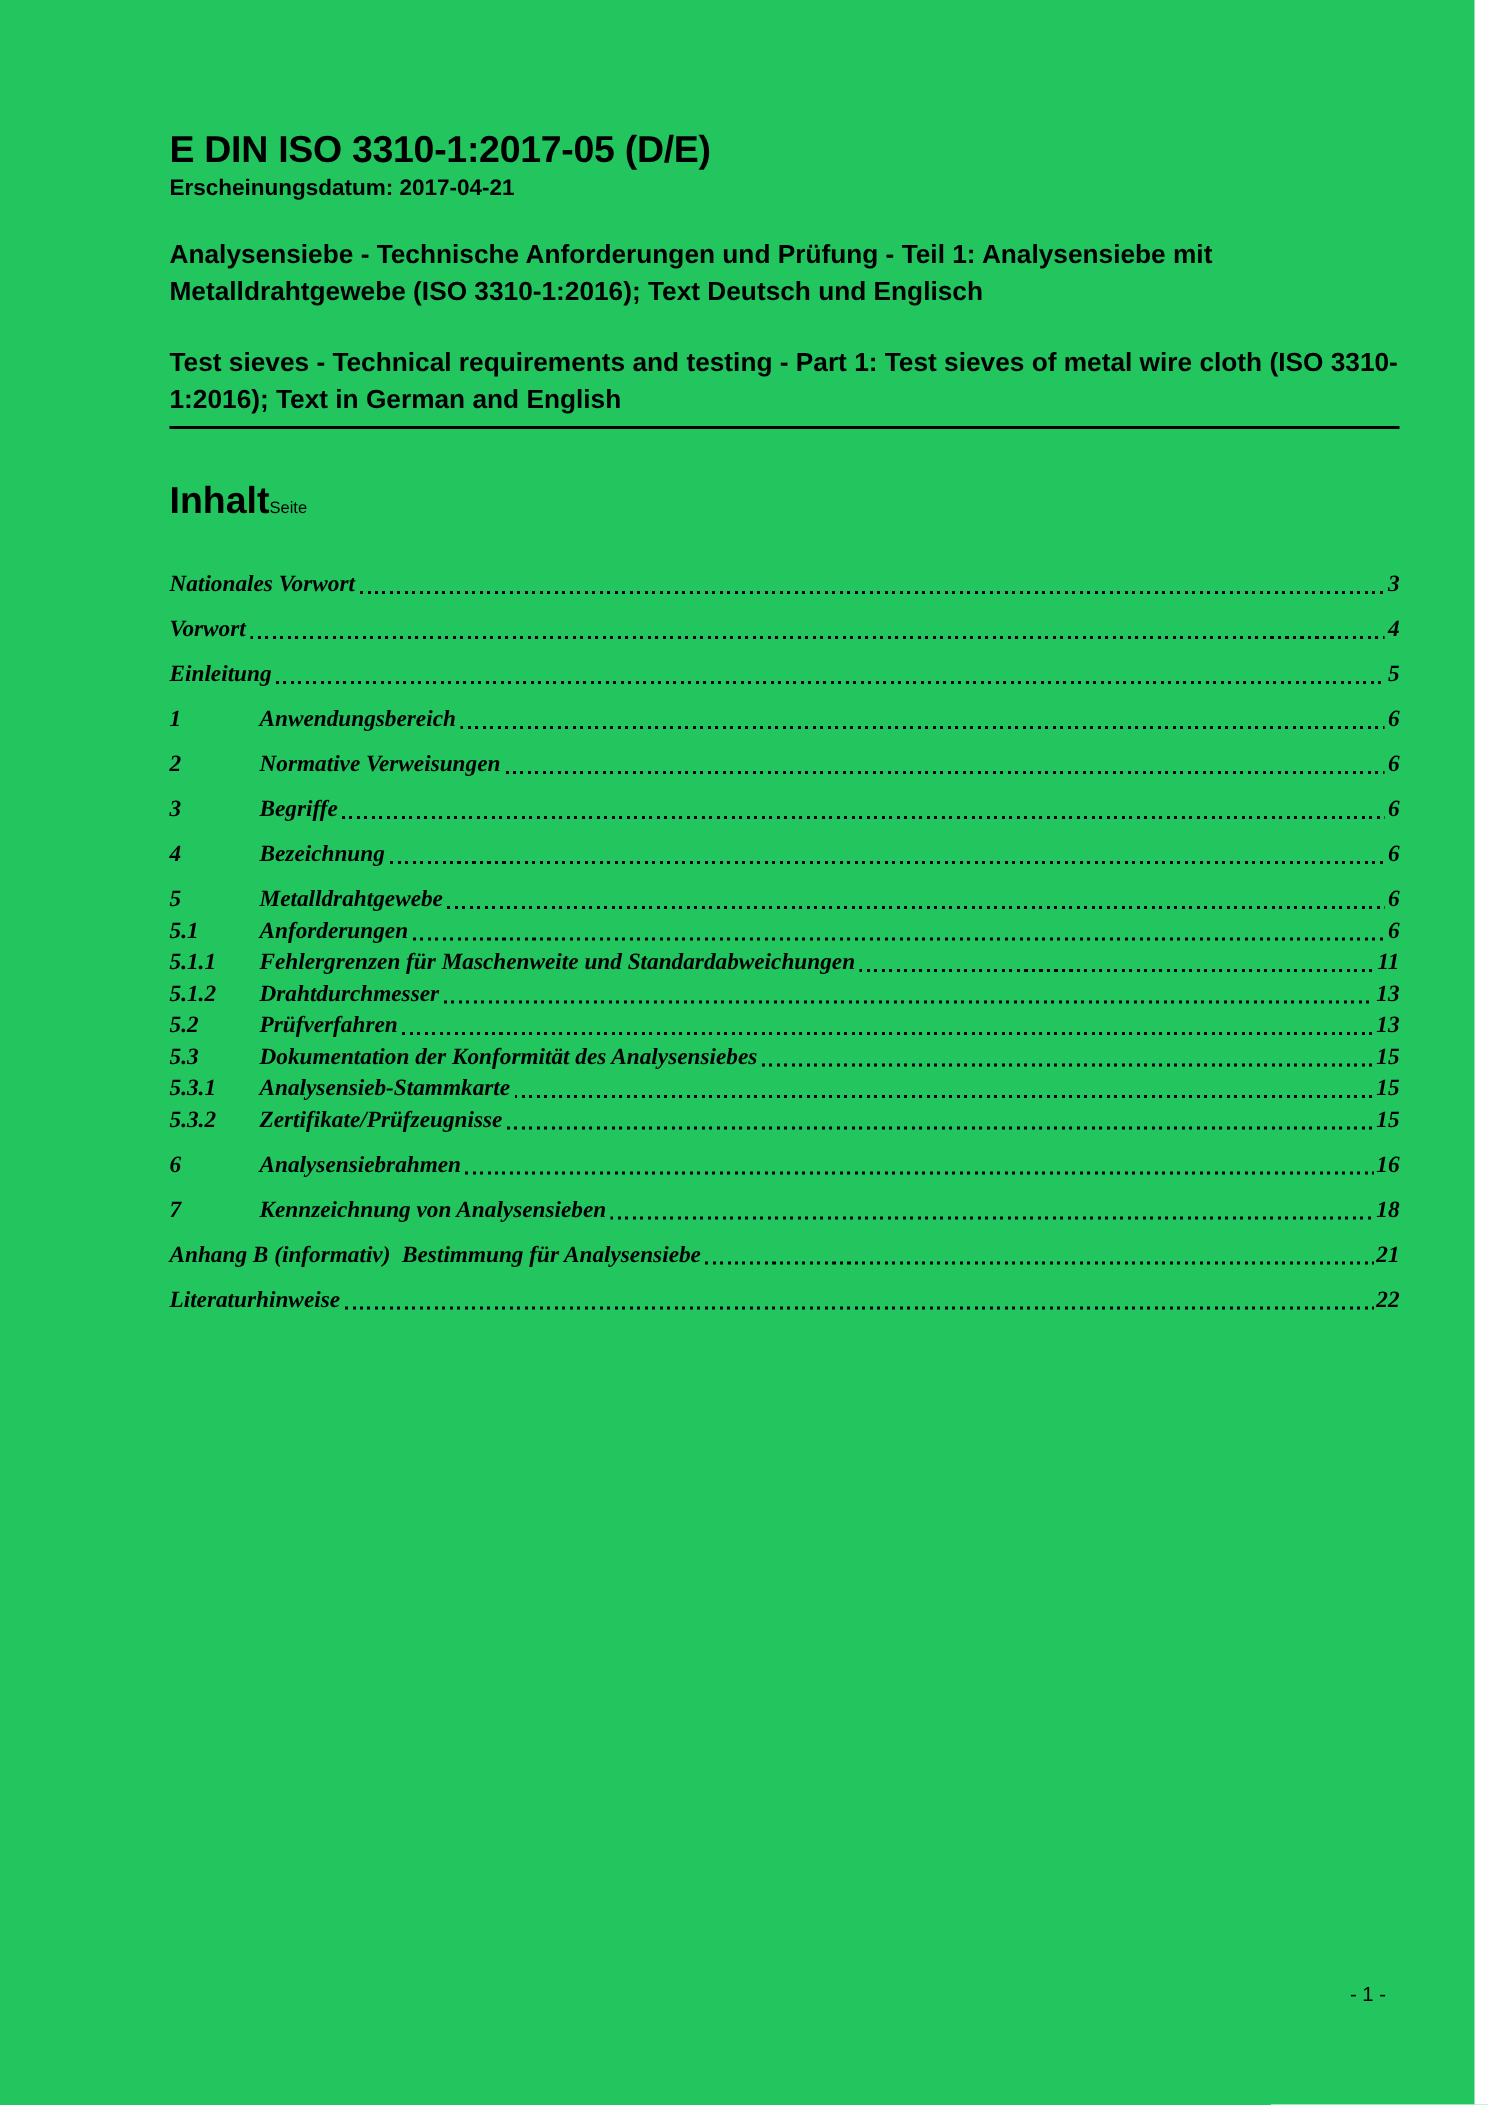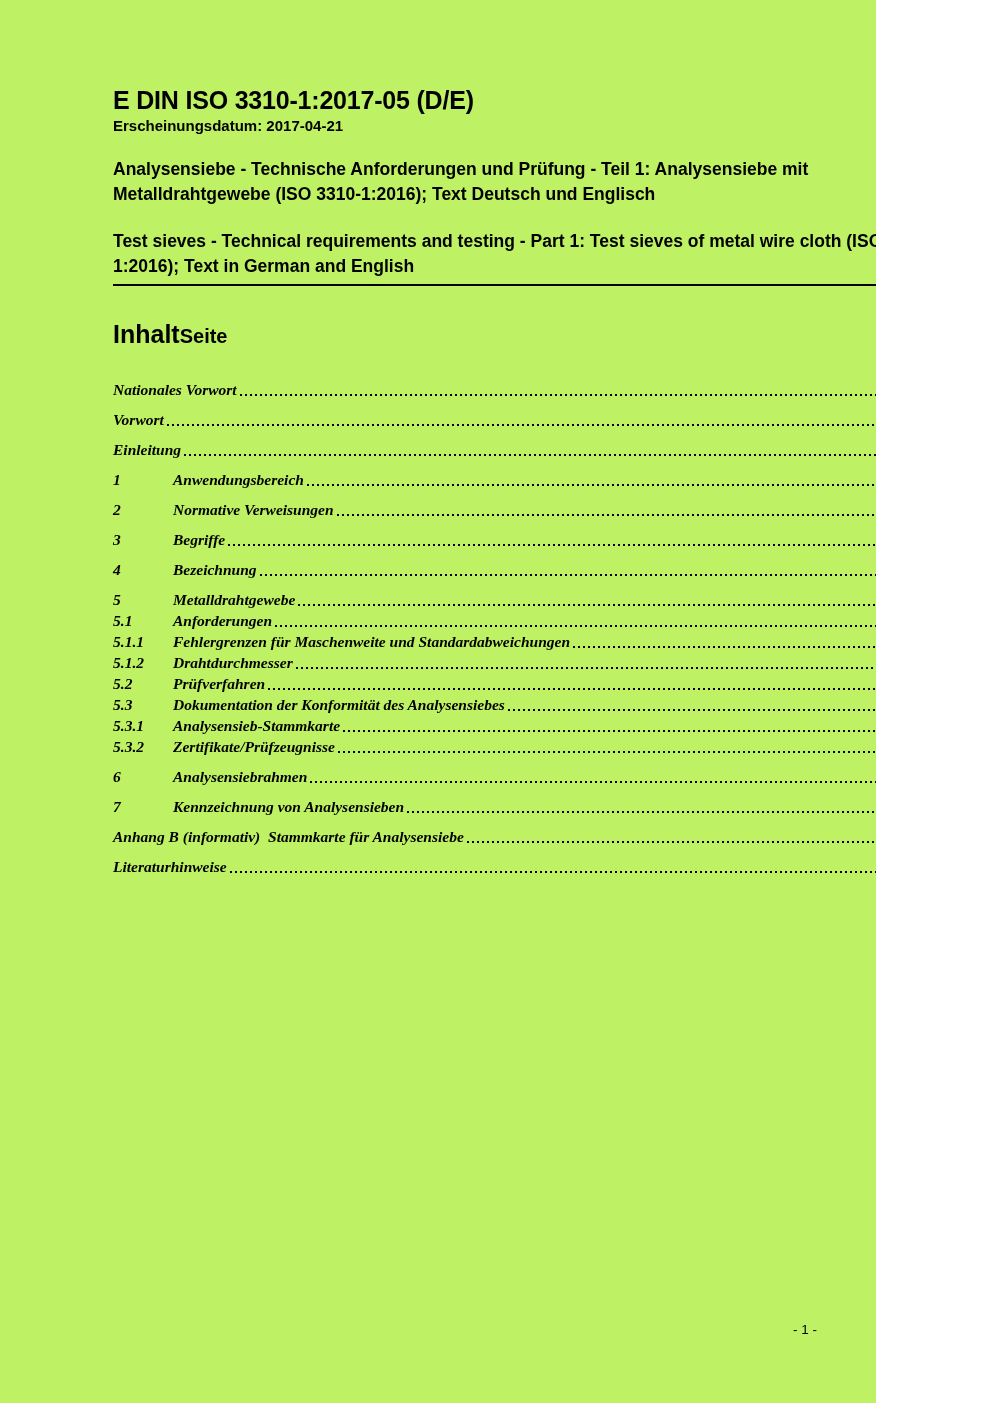--- a/index.html
+++ b/index.html
@@ -1,19 +1,19 @@
 <!DOCTYPE html>
 <html><head>
 <meta charset="utf-8">
 <style>
   html,body{margin:0;padding:0;background:#ffffff;}
   .page{
     position:relative;
-    width:876px;height:1403px;
-    background:#bef264;
+    width:983px;height:1403px;
+    background:#22c55e;
     overflow:hidden;
     font-family:"Liberation Sans",sans-serif;
     color:#000;
   }
   .content{
     position:absolute;
     left:113px;top:0;
     width:820px;
   }
   .doc-header{padding-top:86px;}
@@ -47,22 +47,22 @@
     align-items:baseline;
     justify-content:flex-start;
   }
   h2.toc-heading{
     margin:0;
     font-size:25px;
     line-height:32px;
     font-weight:bold;
   }
   .seite{
-    font-size:20px;
-    font-weight:bold;
+    font-size:11px;
+    font-weight:normal;
   }
   .toc{
     margin-top:29px;
     font-family:"Liberation Serif",serif;
     font-weight:bold;
     font-size:15.5px;
     font-style:italic;
   }
   .toc-row{
     display:flex;
@@ -123,20 +123,20 @@
         <div class="toc-row spaced"><span class="toc-num">5</span><span class="toc-label">Metalldrahtgewebe</span><span class="toc-dots"></span><span class="toc-page">6</span></div>
         <div class="toc-row"><span class="toc-num">5.1</span><span class="toc-label">Anforderungen</span><span class="toc-dots"></span><span class="toc-page">6</span></div>
         <div class="toc-row"><span class="toc-num">5.1.1</span><span class="toc-label">Fehlergrenzen für Maschenweite und Standardabweichungen</span><span class="toc-dots"></span><span class="toc-page">11</span></div>
         <div class="toc-row"><span class="toc-num">5.1.2</span><span class="toc-label">Drahtdurchmesser</span><span class="toc-dots"></span><span class="toc-page">13</span></div>
         <div class="toc-row"><span class="toc-num">5.2</span><span class="toc-label">Prüfverfahren</span><span class="toc-dots"></span><span class="toc-page">13</span></div>
         <div class="toc-row"><span class="toc-num">5.3</span><span class="toc-label">Dokumentation der Konformität des Analysensiebes</span><span class="toc-dots"></span><span class="toc-page">15</span></div>
         <div class="toc-row"><span class="toc-num">5.3.1</span><span class="toc-label">Analysensieb-Stammkarte</span><span class="toc-dots"></span><span class="toc-page">15</span></div>
         <div class="toc-row"><span class="toc-num">5.3.2</span><span class="toc-label">Zertifikate/Prüfzeugnisse</span><span class="toc-dots"></span><span class="toc-page">15</span></div>
         <div class="toc-row spaced"><span class="toc-num">6</span><span class="toc-label">Analysensiebrahmen</span><span class="toc-dots"></span><span class="toc-page">16</span></div>
         <div class="toc-row spaced"><span class="toc-num">7</span><span class="toc-label">Kennzeichnung von Analysensieben</span><span class="toc-dots"></span><span class="toc-page">18</span></div>
-        <div class="toc-row spaced"><span class="toc-label">Anhang B (informativ)  Stammkarte für Analysensiebe</span><span class="toc-dots"></span><span class="toc-page">21</span></div>
+        <div class="toc-row spaced"><span class="toc-label">Anhang B (informativ)  Bestimmung für Analysensiebe</span><span class="toc-dots"></span><span class="toc-page">21</span></div>
         <div class="toc-row spaced"><span class="toc-label">Literaturhinweise</span><span class="toc-dots"></span><span class="toc-page">22</span></div>
       </div>
 
   </div>
 
   <div class="footer">- 1 -</div>
 </div>
 
 </body></html>

